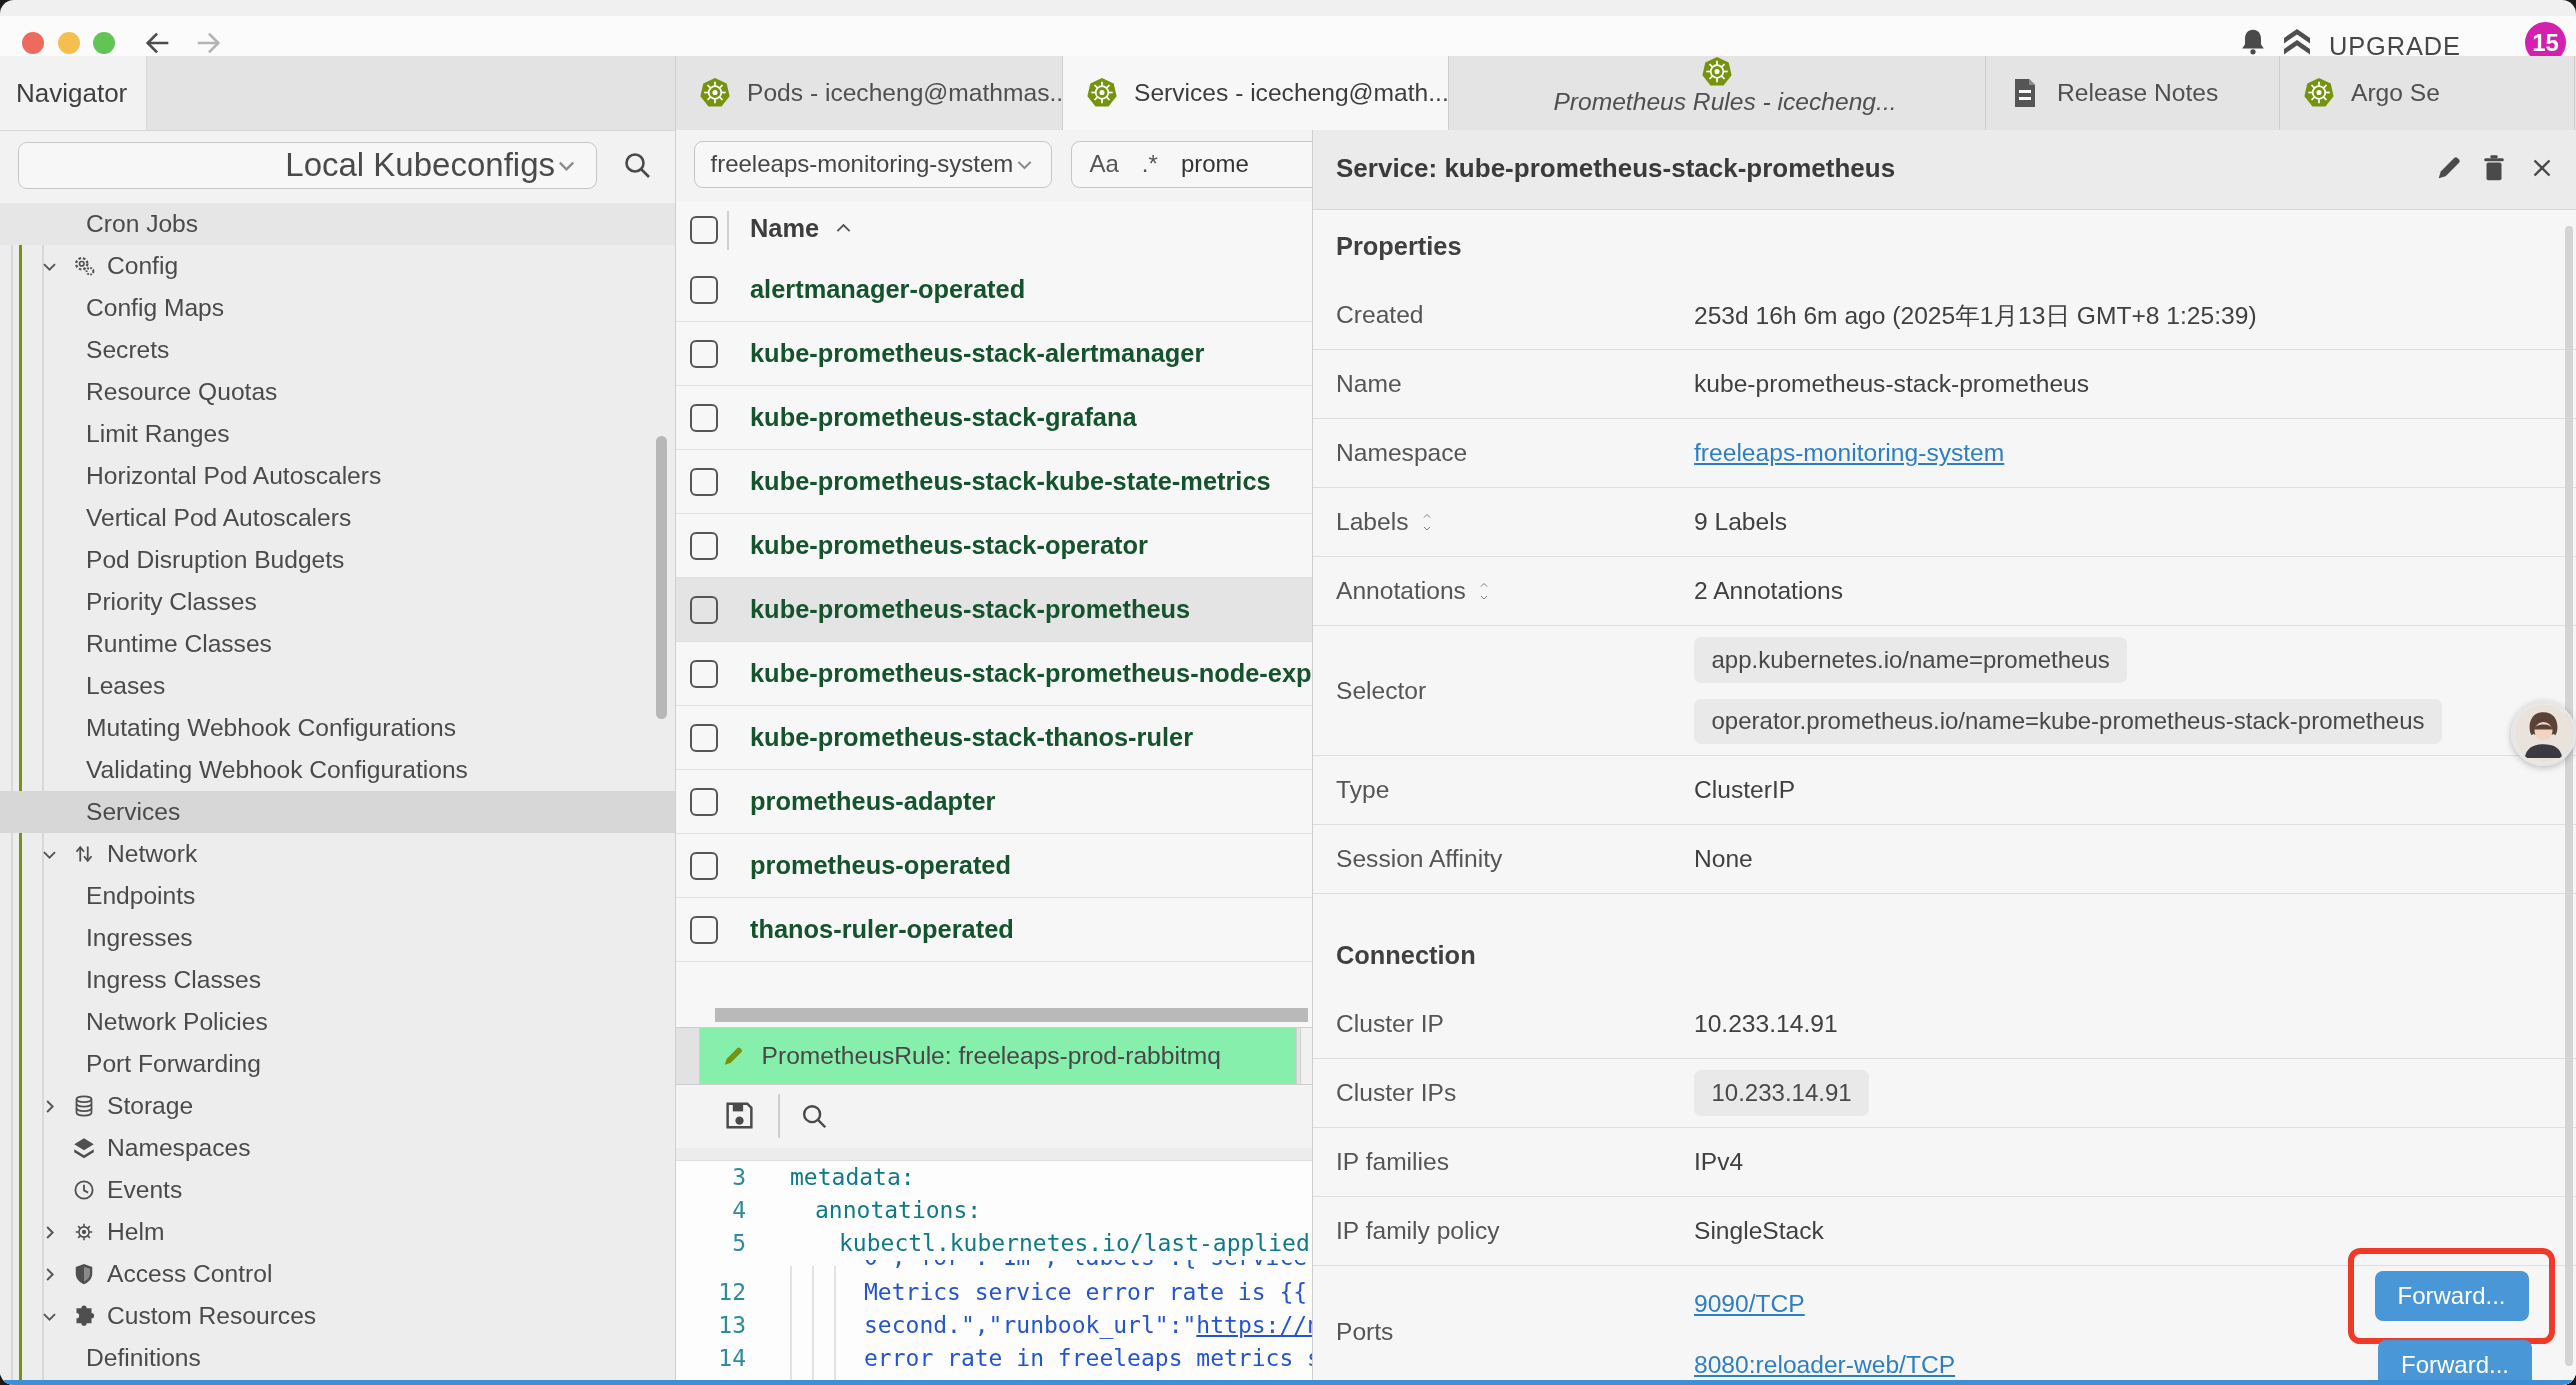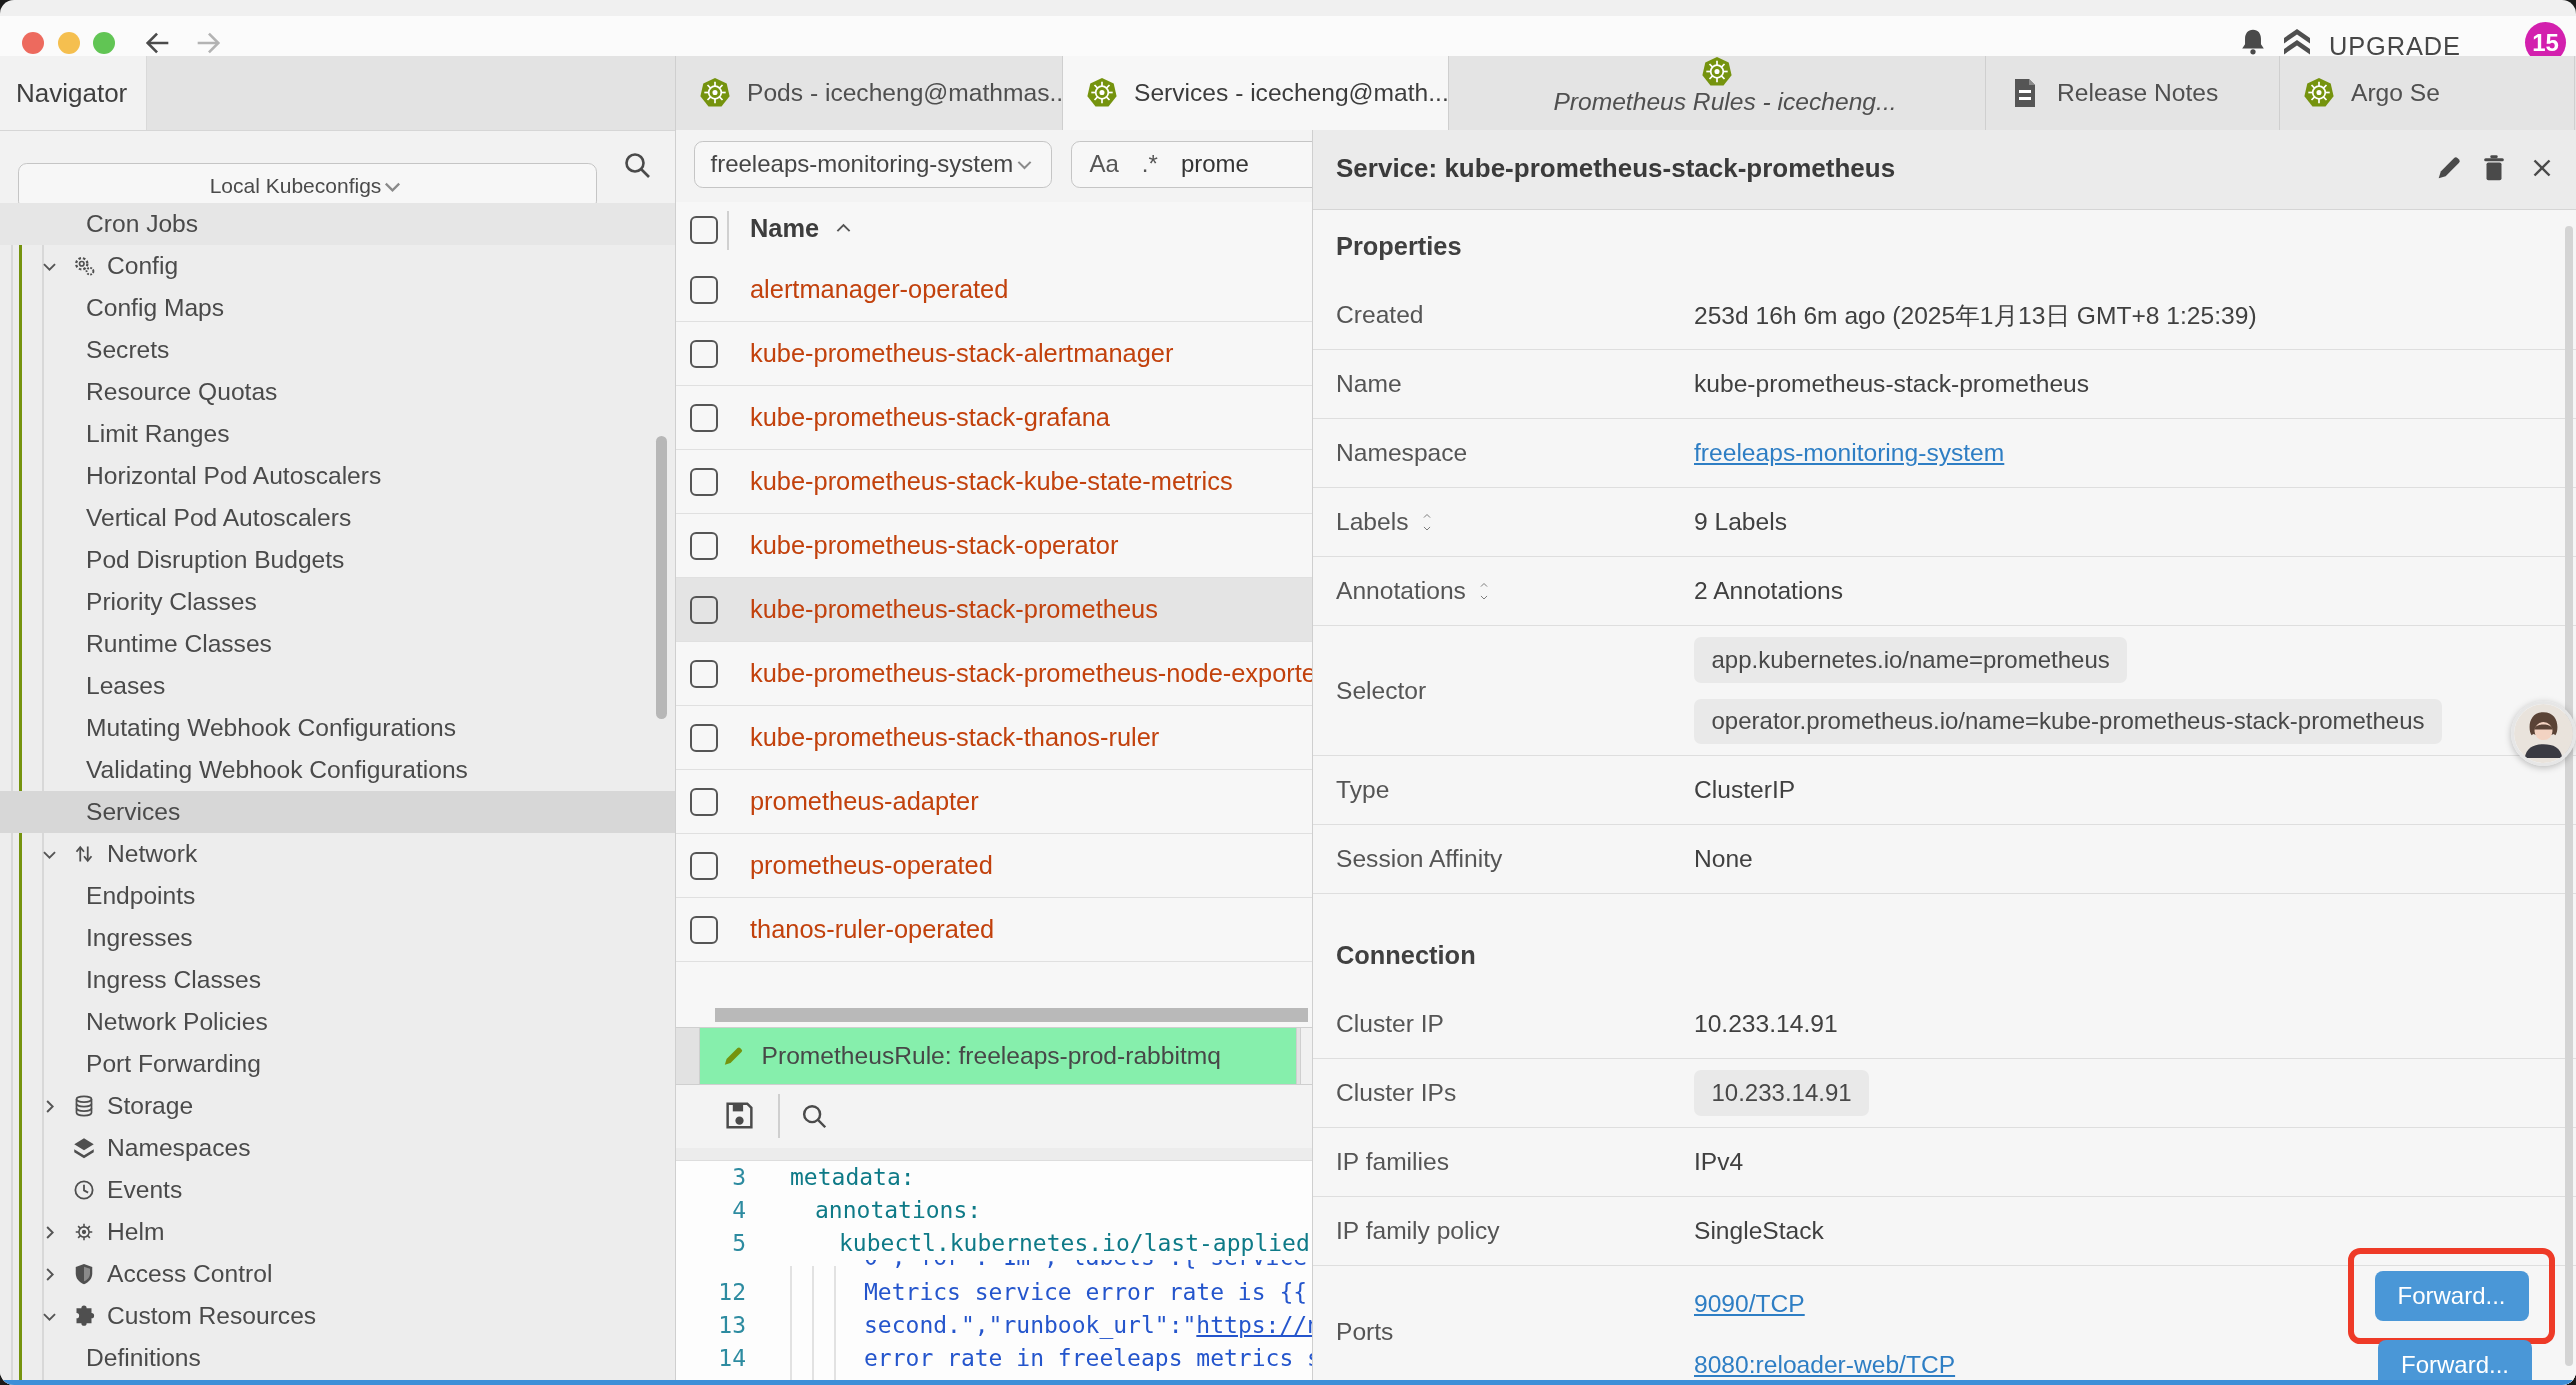--- a/index.html
+++ b/index.html
@@ -15,21 +15,21 @@
   #bell-icon{position:absolute;top:11.4px;left:2238px;width:30px;height:30px;color:#4a4a4a;}
   #upgrade-icon{position:absolute;top:11.4px;left:2281px;width:32px;height:32px;color:#4f4f4f;}
   #upgrade-label{position:absolute;top:16px;left:2329px;font-size:25.4px;color:#474747;letter-spacing:0.9px;}
   #badge{position:absolute;top:6.1px;left:2525px;width:41px;height:41px;border-radius:50%;background:var(--badge);color:#fff;
          font-size:24px;font-weight:bold;display:flex;align-items:center;justify-content:center;}
   
   #nav-panel{left:0;top:56px;width:675px;height:1329px;background:#ededed;}
   #nav-tabband{left:0;top:0;width:675px;height:74px;background:#e3e3e3;border-bottom:1.8px solid #d6d6d6;}
   #nav-tab{width:147px;height:74px;background:#f2f2f2;font-size:26px;color:#3f3f3f;display:flex;align-items:center;padding-left:16px;box-sizing:border-box;border-right:1.8px solid #d9d9d9;}
   #nav-toolbar{left:0;top:75px;width:675px;height:72px;background:#f2f2f2;border-bottom:1.8px solid #dadada;}
-  #kubeconfig-select{position:absolute;left:17.5px;top:10.5px;width:579px;height:47px;border:1.8px solid #c5c5c5;border-radius:8.8px;background:#f7f7f7;box-sizing:border-box;font-size:21px;color:#4a4a4a;display:flex;align-items:center;padding:0 17.5px;justify-content:center;margin-top:21px;}
+  #kubeconfig-select{position:absolute;left:17.5px;top:10.5px;width:579px;height:47px;border:1.8px solid #c5c5c5;border-radius:8.8px;background:#f7f7f7;box-sizing:border-box;font-size:33px;color:#4a4a4a;display:flex;align-items:center;padding:0 17.5px;justify-content:flex-end;}
   #nav-search-icon{position:absolute;left:621px;top:17.5px;width:32px;height:32px;color:#4a4a4a;}
   #nav-tree{left:0;top:147px;width:675px;height:1182px;overflow:hidden;}
   .guide{position:absolute;top:0;bottom:0;width:1.8px;background:#d8d8d8;}
   .tree-row{position:relative;height:42px;display:flex;align-items:center;font-size:24.6px;color:#4a4a4a;white-space:nowrap;}
   .tree-row.sel{background:#d7d7d7;}
   .tree-row.hl{background:#e6e6e6;}
   .tree-chev{position:absolute;left:40px;width:19px;height:19px;color:#555;}
   .tree-ic{position:absolute;left:72px;width:24px;height:24px;color:#4f4f4f;}
   .lbl1{padding-left:107px;}
   .lbl2{padding-left:86px;}
@@ -48,21 +48,21 @@
   #table-header{left:0;top:146px;width:1901px;height:56px;border-bottom:1.8px solid #cccccc;background:#f7f7f7;}
   .cbx{width:28px;height:28px;border:2.6px solid #555;border-radius:6.1px;box-sizing:border-box;background:transparent;}
   #table-header .cbx{position:absolute;left:14px;top:14px;}
   #col-divider{position:absolute;left:51px;top:8.8px;width:1.8px;height:39px;background:#d0d0d0;}
   #name-header{position:absolute;left:74px;top:12.3px;font-size:25.4px;font-weight:600;color:#3d3d3d;display:flex;align-items:center;gap:14px;}
   #name-header .sort{width:21px;height:21px;color:#555;}
   #table-rows{left:0;top:202px;width:1901px;}
   .t-row{position:relative;height:63px;border-bottom:1.8px solid #e0e0e0;display:flex;align-items:center;background:#f7f7f7;}
   .t-row.sel{background:#e4e4e4;}
   .t-row .cbx{position:absolute;left:14px;}
-  .t-row .nm{padding-left:74px;font-size:25.4px;color:#c2410c;white-space:nowrap;}
+  .t-row .nm{padding-left:74px;font-size:25.4px;color:#14532d;white-space:nowrap;font-weight:bold;}
   #hscroll{left:39px;top:952px;width:593px;height:14px;background:#b9b9b9;}
   #btm-tabband{left:0;top:971px;width:1901px;height:58px;background:#e2e2e2;border-top:1.8px solid #cfcfcf;border-bottom:1.8px solid #cfcfcf;box-sizing:border-box;}
   #btm-tab{position:absolute;left:23px;top:0;height:56px;width:598px;background:#86efac;border-left:1.8px solid #cfcfcf;border-right:1.8px solid #cfcfcf;box-sizing:border-box;display:flex;align-items:center;padding-left:21px;font-size:24.6px;color:#474747;white-space:nowrap;overflow:hidden;}
   #btm-tab .pencil, #btm-tab2 .pencil{width:24.6px;height:24.6px;color:var(--k8s);margin-right:16px;flex:none;}
   #btm-tab2{position:absolute;left:624px;top:0;height:56px;width:70px;background:#f1f1f1;border-left:1.8px solid #cfcfcf;box-sizing:border-box;display:flex;align-items:center;padding-left:12.3px;overflow:hidden;}
   #btm-toolbar{left:0;top:1029px;width:1901px;height:63px;background:#f3f3f3;border-bottom:1.8px solid #dadada;}
   #save-icon{position:absolute;left:47px;top:14px;width:33px;height:33px;color:#4a4a4a;}
   #btm-tdiv{position:absolute;left:102px;top:8.8px;width:1.8px;height:44px;background:#cfcfcf;}
   #editor-search-icon{position:absolute;left:123px;top:16px;width:30px;height:30px;color:#4a4a4a;}
   #editor-strip{left:0;top:1092px;width:1901px;height:12.3px;background:#ececec;border-bottom:1.8px solid #dddddd;}

